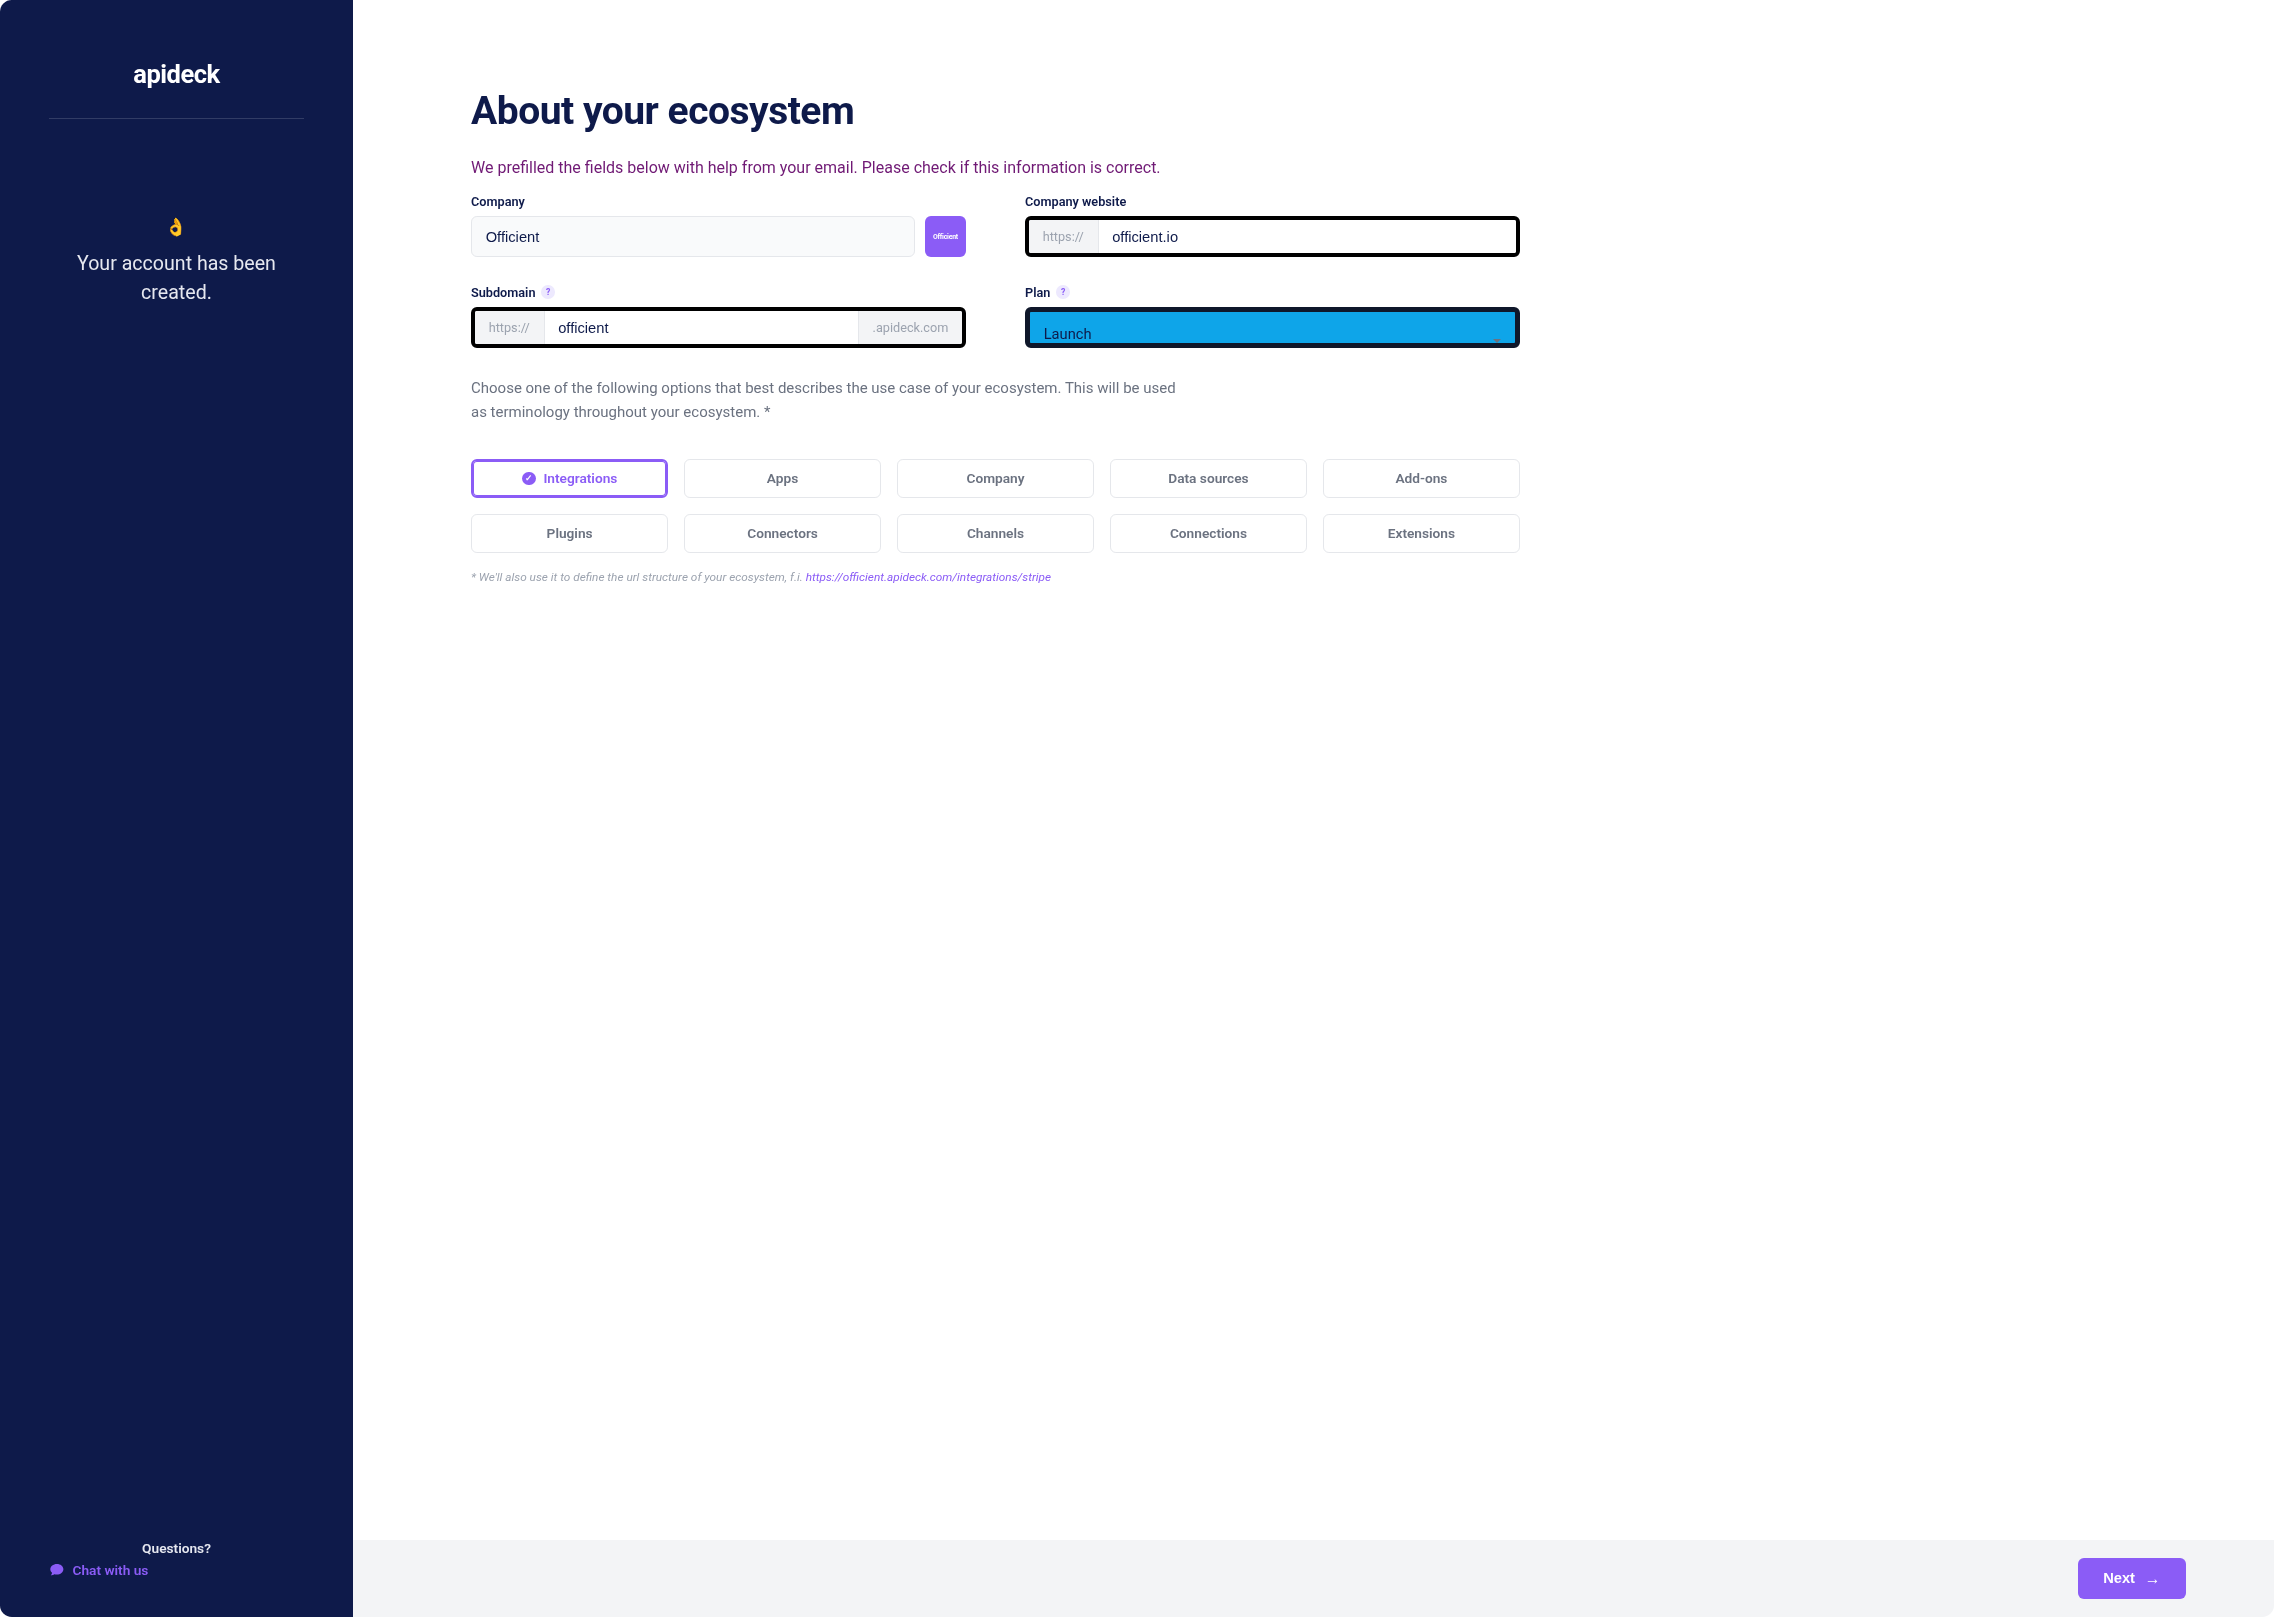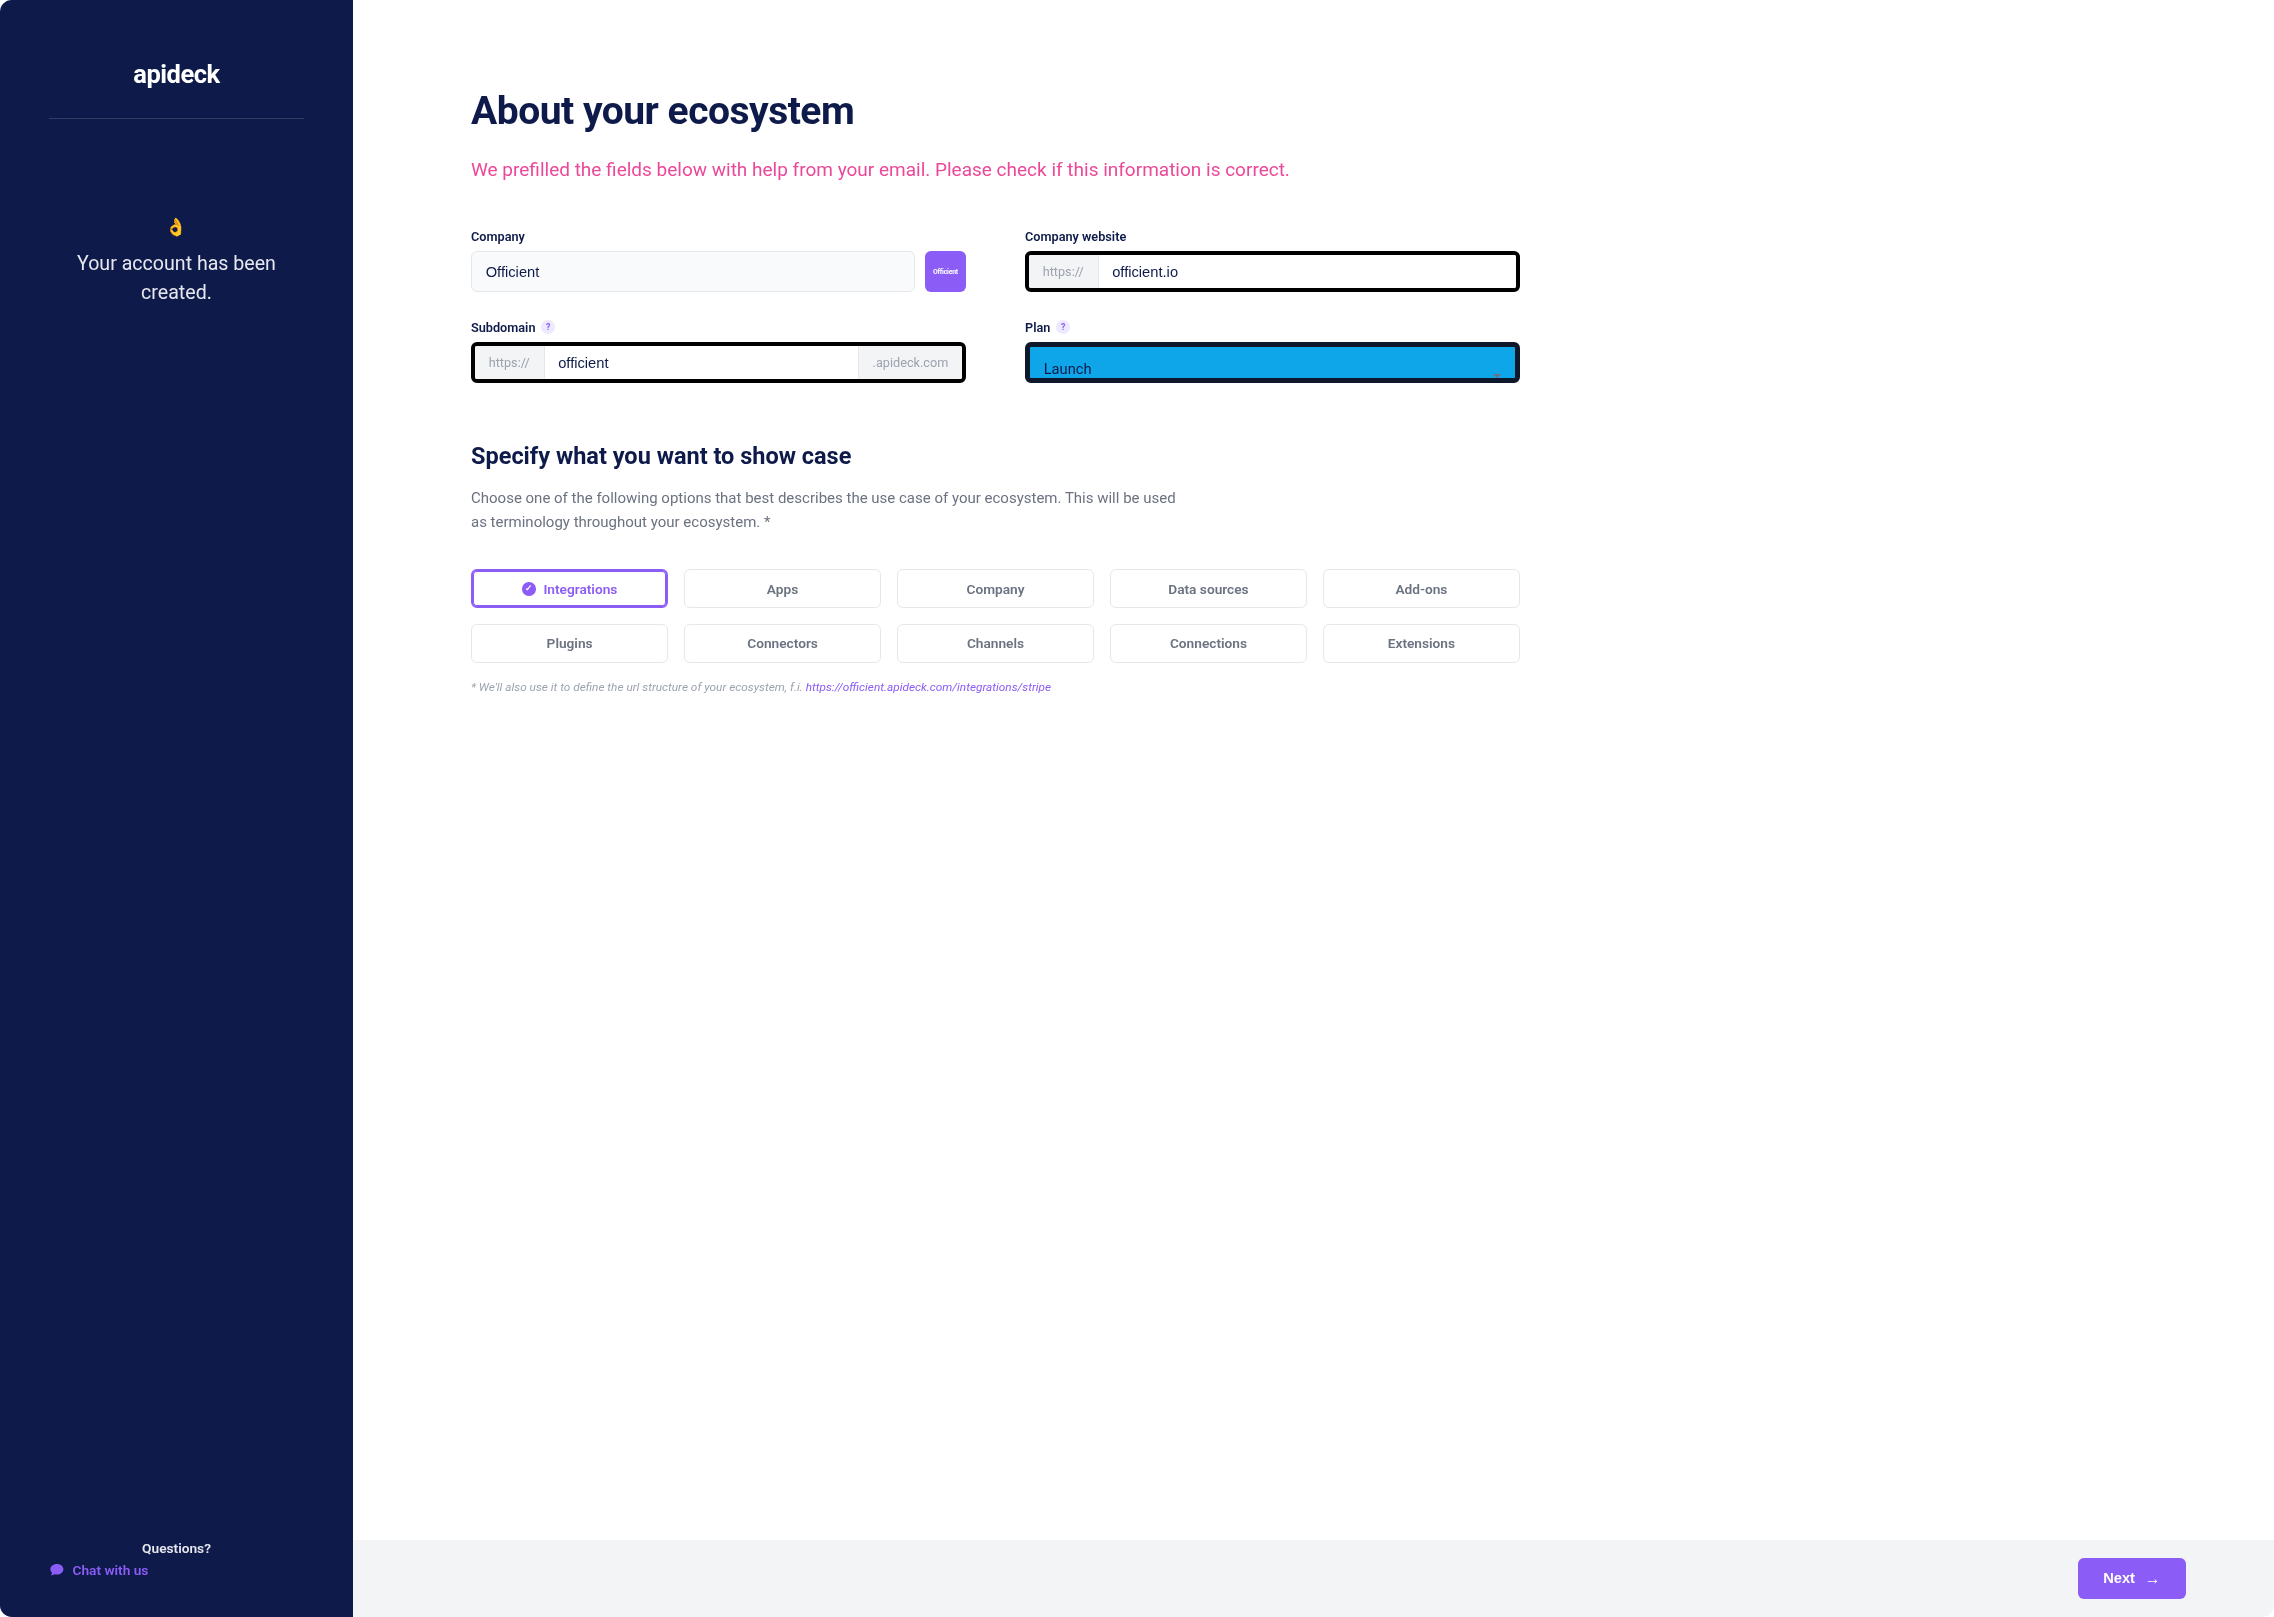--- a/index.html
+++ b/index.html
@@ -87,23 +87,23 @@
     max-width: 1255px;
   }
   .page-title {
     font-size: 39px;
     font-weight: 700;
     color: #0e1a4a;
     margin-bottom: 23.5px;
     letter-spacing: -0.5px;
   }
   .page-sub {
-    font-size: 19px;
-    color: #ec4899;
-    margin-bottom: 48px;
+    font-size: 16px;
+    color: #701a75;
+    margin-bottom: 17px;
   }
 
   .form-row {
     display: flex;
     gap: 59px;
     margin-bottom: 27.4px;
   }
   .form-col {
     flex: 1;
     min-width: 0;
@@ -351,21 +351,20 @@
             <span>Plan</span>
             <span class="help-badge">?</span>
           </div>
           <div class="select">
             <span>Launch</span>
             <span class="caret-down"></span>
           </div>
         </div>
       </div>
 
-      <h2 class="section-title">Specify what you want to show case</h2>
       <p class="section-sub">Choose one of the following options that best describes the use case of your ecosystem. This will be used as terminology throughout your ecosystem. *</p>
 
       <div class="options-grid" id="options-grid">
 
       <div class="option-btn selected">
             <span class="check-circle">✓</span>
             <span>Integrations</span>
           </div>
           <div class="option-btn">
             <span>Apps</span>

